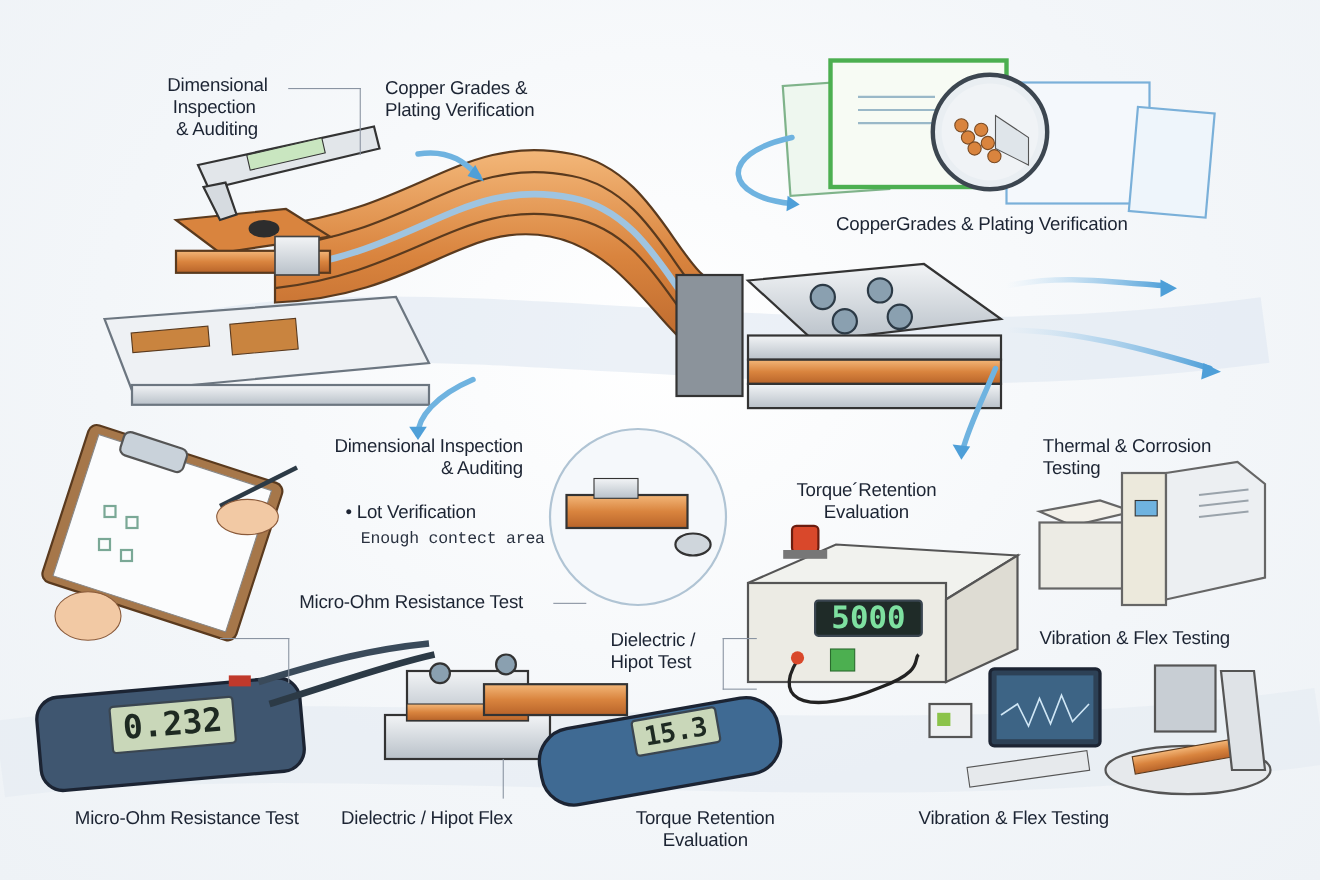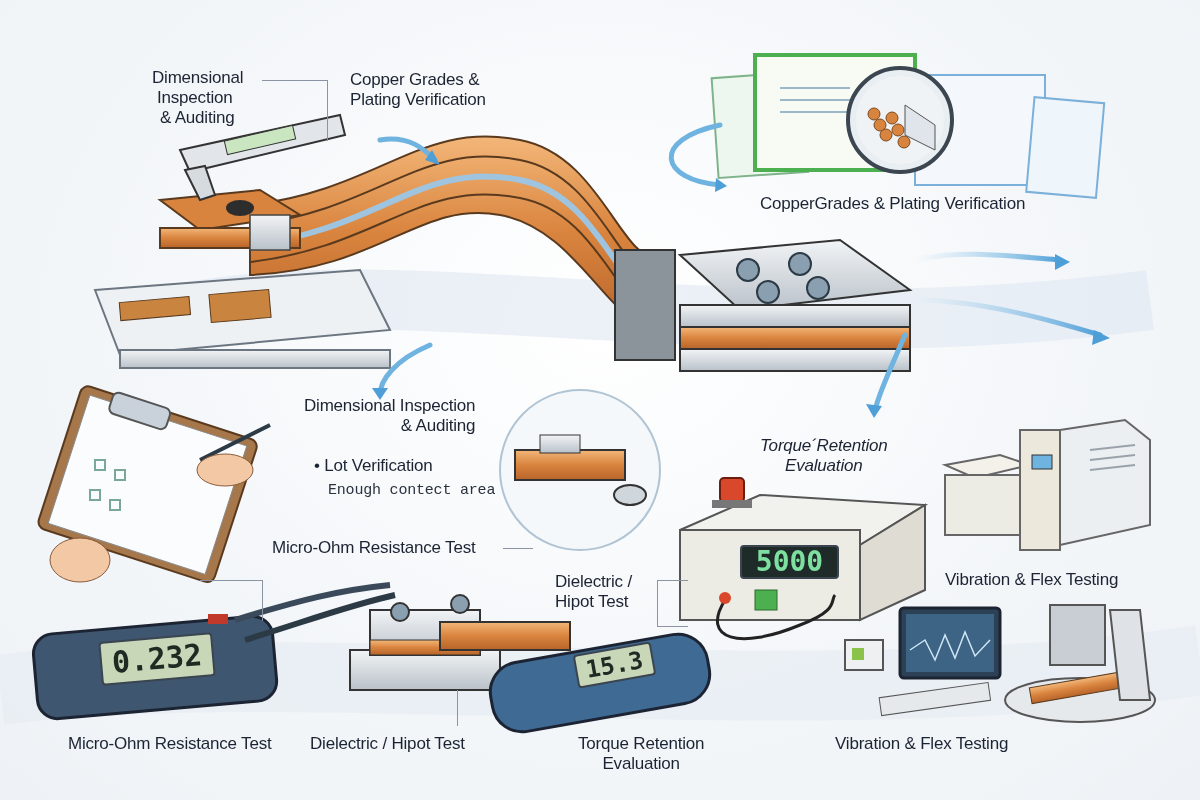--- a/index.html
+++ b/index.html
@@ -218,36 +218,40 @@
     <div style="padding-left:14px">&amp; Auditing</div>
   </div>
   <div class="lbl bullet" style="left:314px;top:456px;">Lot Verification</div>
   <div class="lbl small" style="left:328px;top:481px;">Enough contect area</div>
 
   <div class="lbl" style="left:272px;top:538px;">Micro-Ohm Resistance Test</div>
   <div class="leader" style="left:503px;top:548px;width:30px;height:1px;border-top-width:1px;"></div>
 
   <div class="leader" style="left:200px;top:580px;width:62px;height:40px;border-top-width:1px;border-right-width:1px;"></div>
 
-  <div class="lbl c" style="left:760px;top:436px;font-style:italic;">
+  <div class="lbl c" style="left:724px;top:436px;">
     <div>Torque´Retention</div>
     <div>Evaluation</div>
   </div>
 
+  <div class="lbl" style="left:948px;top:396px;">
+    <div>Thermal &amp; Corrosion</div>
+    <div>Testing</div>
+  </div>
 
   <div class="lbl" style="left:555px;top:572px;">
     <div>Dielectric /</div>
     <div>Hipot Test</div>
   </div>
   <div class="leader" style="left:657px;top:580px;width:30px;height:45px;border-top-width:1px;border-left-width:1px;border-bottom-width:1px;"></div>
 
   <div class="lbl" style="left:945px;top:570px;">Vibration &amp; Flex Testing</div>
 
   <div class="lbl" style="left:68px;top:734px;">Micro-Ohm Resistance Test</div>
-  <div class="lbl" style="left:310px;top:734px;">Dielectric / Hipot Test</div>
+  <div class="lbl" style="left:310px;top:734px;">Dielectric / Hipot Flex</div>
   <div class="leader" style="left:457px;top:690px;width:1px;height:36px;border-left-width:1px;"></div>
   <div class="lbl c" style="left:578px;top:734px;">
     <div>Torque Retention</div>
     <div>Evaluation</div>
   </div>
   <div class="lbl" style="left:835px;top:734px;">Vibration &amp; Flex Testing</div>
 
 </div>
 
 </body></html>

